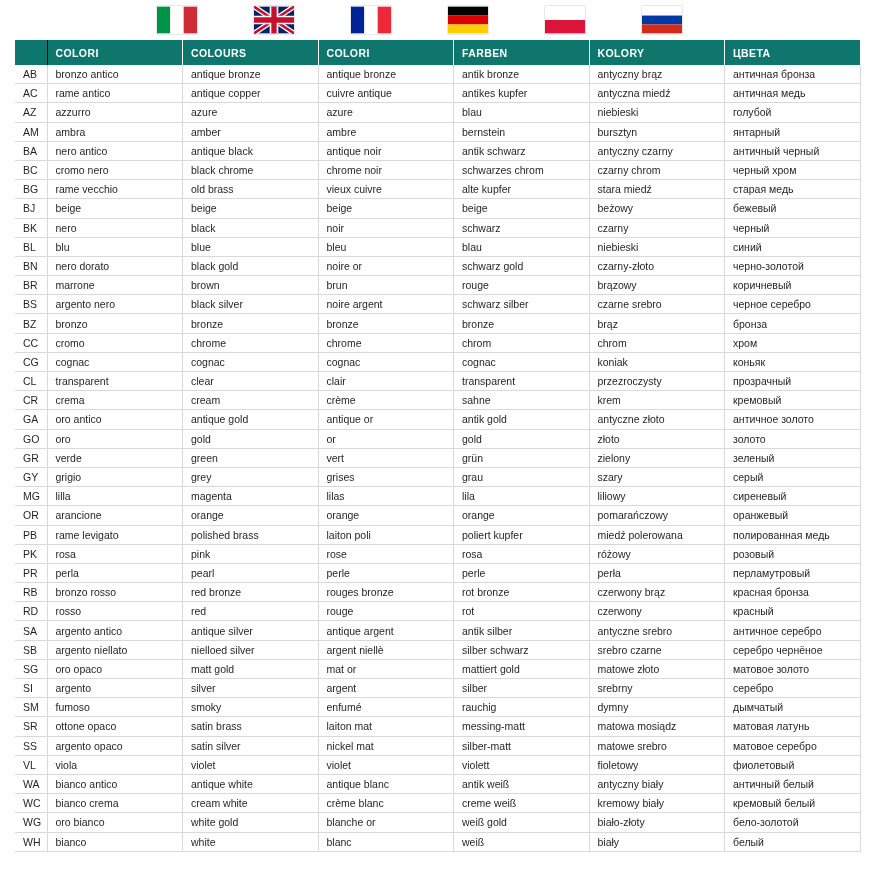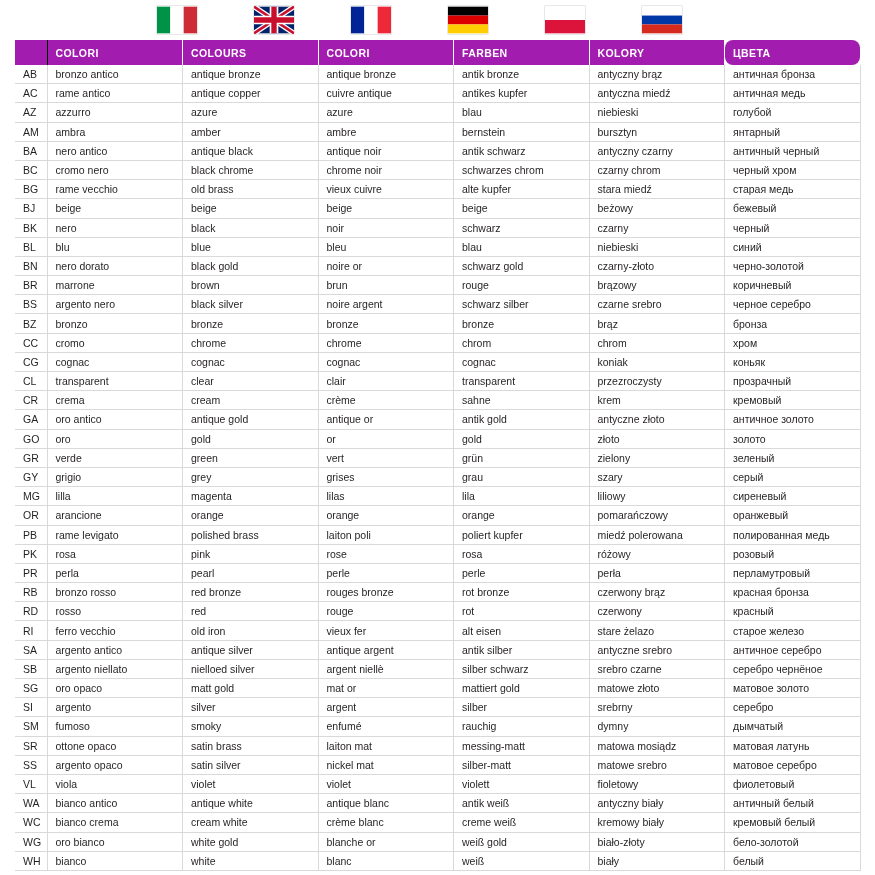--- a/index.html
+++ b/index.html
@@ -43,40 +43,39 @@
     box-shadow: 0 0 0 0.5px rgba(0,0,0,0.18);
   }
 
   
   table.color-table {
     border-collapse: collapse;
     width: 845px;
     table-layout: fixed;
   }
   table.color-table th {
-    background: #a21caf;
+    background: #0f766e;
     color: #ffffff;
     font-size: 10.5px;
     font-weight: bold;
     letter-spacing: 0.4px;
     text-align: left;
     padding: 4px 0 4px 8px;
     height: 17px;
     border-right: 1px solid #000000;
   }
   th.code-head {
     background: #000000;
     border-right: 1px solid #ffffff;
   }
   table.color-table th.lang-head {
     border-right: 1px solid #ffffff;
   }
   table.color-table th.lang-head.last {
     border-right: none;
-    border-radius: 8px;
   }
 
   table.color-table td {
     font-size: 10.5px;
     color: #231f20;
     height: 18.2px;
     padding: 0 0 0 8px;
     vertical-align: middle;
     border-bottom: 1px solid #d9d9d9;
     border-right: 1px solid #d9d9d9;
@@ -429,29 +428,20 @@
         <tr>
           <td class="code">RD</td>
           <td>rosso</td>
           <td>red</td>
           <td>rouge</td>
           <td>rot</td>
           <td>czerwony</td>
           <td class="last">красный</td>
         </tr>
         <tr>
-          <td class="code">RI</td>
-          <td>ferro vecchio</td>
-          <td>old iron</td>
-          <td>vieux fer</td>
-          <td>alt eisen</td>
-          <td>stare żelazo</td>
-          <td class="last">старое железо</td>
-        </tr>
-        <tr>
           <td class="code">SA</td>
           <td>argento antico</td>
           <td>antique silver</td>
           <td>antique argent</td>
           <td>antik silber</td>
           <td>antyczne srebro</td>
           <td class="last">античное серебро</td>
         </tr>
         <tr>
           <td class="code">SB</td>

